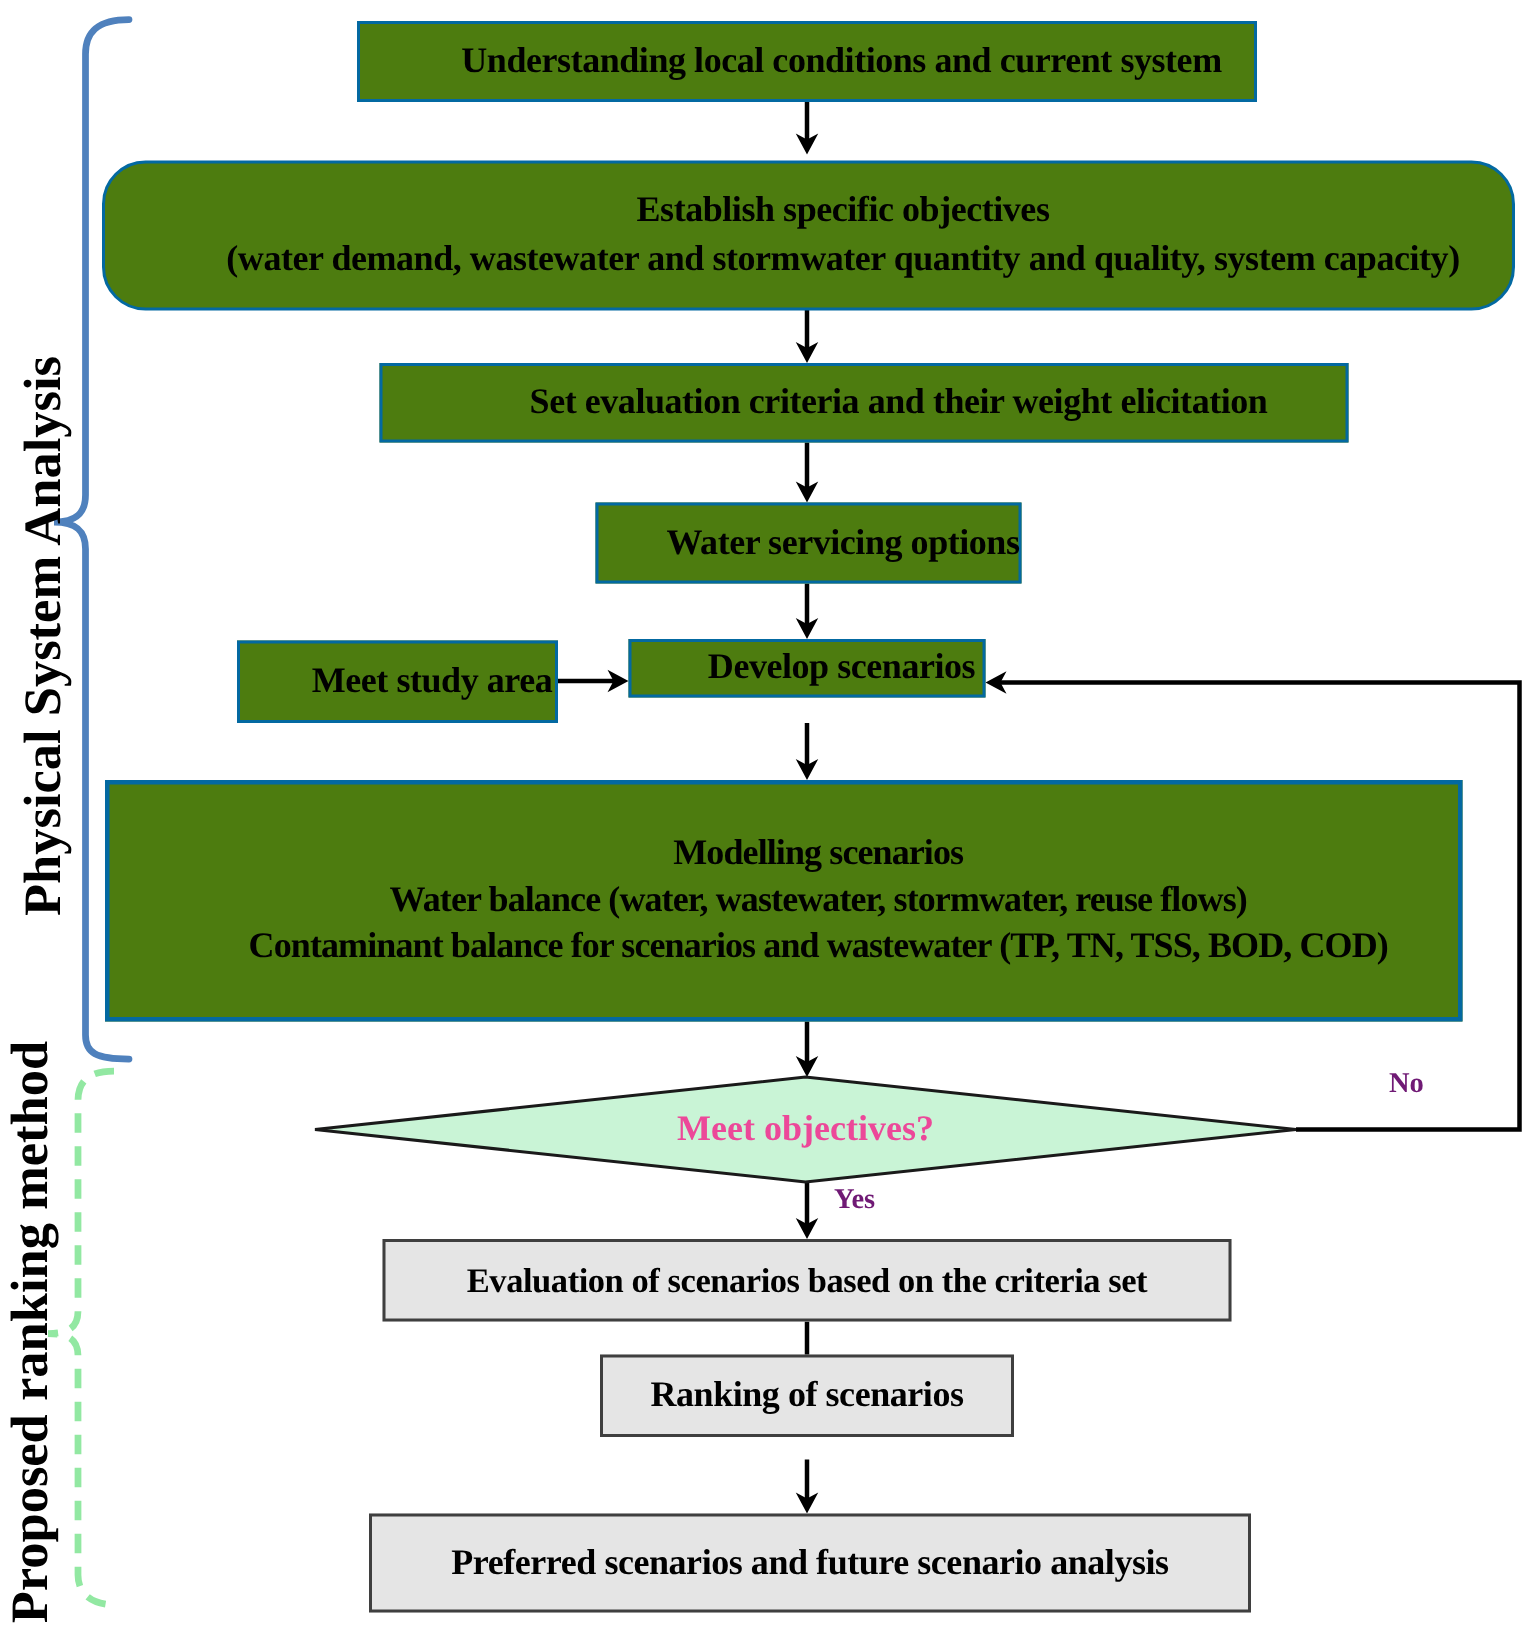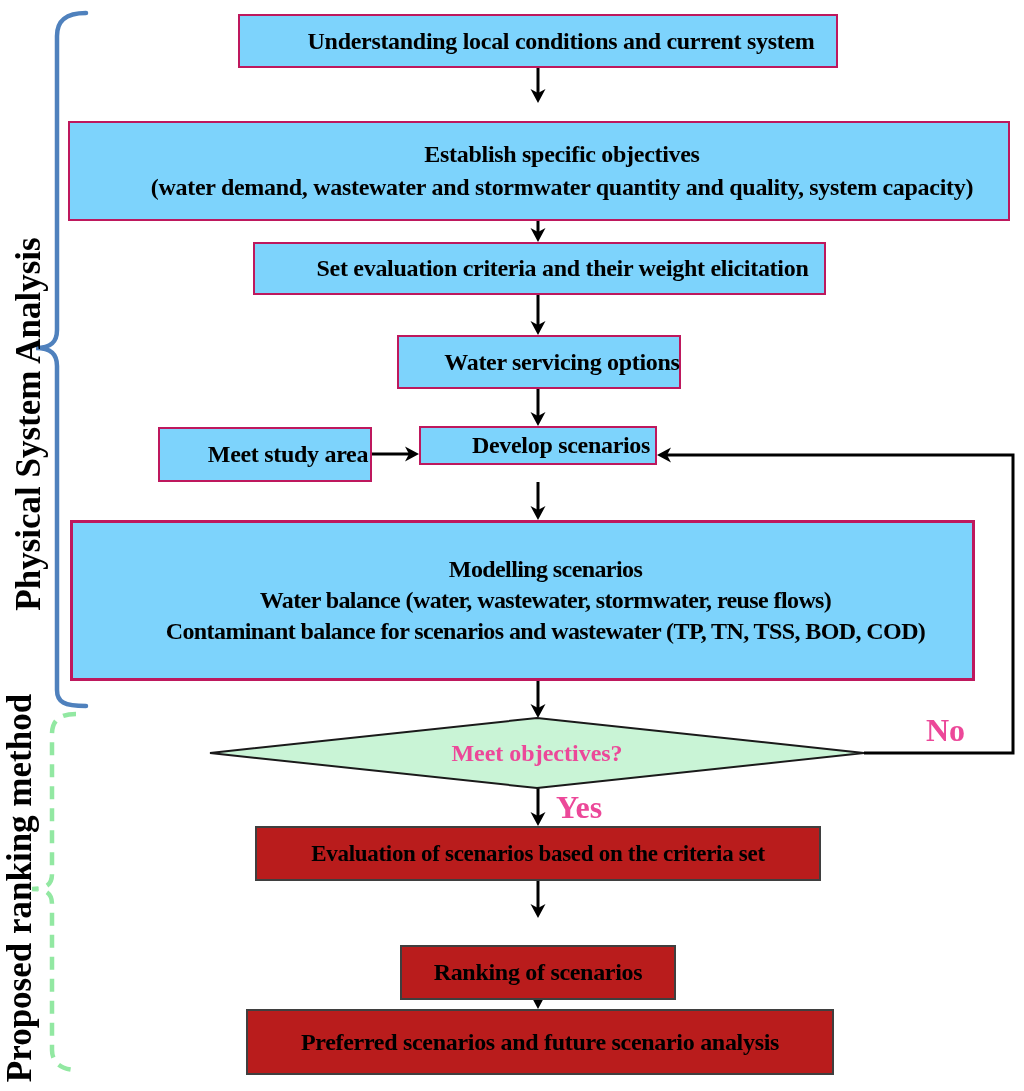--- a/index.html
+++ b/index.html
@@ -14,34 +14,34 @@
   .box{
     position:absolute;
     display:flex;flex-direction:column;align-items:center;justify-content:center;
     text-align:center;
     font-weight:bold;color:#000;
     letter-spacing:-0.3px;
     box-sizing:border-box;
     white-space:nowrap;
     z-index:2;
   }
-  .proc{background:#7dd3fc;border:2px solid #be185d;padding-left:46px;}
-  .result{background:#b91c1c;border:2px solid #3F3F3F;}
+  .proc{background:#4d7c0f;border:2px solid #0369a1;padding-left:46px;}
+  .result{background:#e5e5e5;border:2px solid #3F3F3F;}
   .f24{font-size:24px;}
   .f23{font-size:23px;}
   .b2line{line-height:33px;}
   .b6{border-width:3px;}
   .b6 .ln{line-height:31px;font-size:24px;letter-spacing:-0.6px;}
   .diamond-text{
     position:absolute;left:387px;top:735px;width:300px;height:36px;
     display:flex;align-items:center;justify-content:center;
     font-weight:bold;font-size:24px;color:#ec4899;z-index:2;
   }
   .edge-label{
-    position:absolute;font-weight:bold;font-size:32px;color:#ec4899;z-index:2;
+    position:absolute;font-weight:bold;font-size:19px;color:#701a75;z-index:2;
   }
   .side-label{
     position:absolute;height:44px;line-height:44px;text-align:center;
     font-weight:bold;font-size:35px;color:#000;
     transform:rotate(-90deg);transform-origin:center center;
     white-space:nowrap;z-index:1;
   }
   #label-physical{left:-231px;top:402px;width:520px;}
   #label-ranking{left:-220px;top:866px;width:480px;}
 </style>
@@ -105,26 +105,26 @@
     <polygon points="210,753 537,718 864,753 537,788" fill="#C9F4D6" stroke="#1a1a1a" stroke-width="2"></polygon>
   </svg>
 
   <div class="side-label" id="label-physical">Physical System Analysis</div>
   <div class="side-label" id="label-ranking">Proposed ranking method</div>
 
   <div class="box proc f24" style="left:238px;top:14px;width:600px;height:54px;">
     <span>Understanding local conditions and current system</span>
   </div>
 
-  <div class="box proc f24" style="left:68px;top:121px;width:942px;height:100px;">
+  <div class="box proc f24" style="left:68px;top:107px;width:942px;height:100px;border-radius:29px;">
     <span class="b2line">Establish specific objectives</span>
     <span class="b2line">(water demand, wastewater and stormwater quantity and quality, system capacity)</span>
   </div>
 
-  <div class="box proc f24" style="left:253px;top:242px;width:573px;height:53px;">
+  <div class="box proc f24" style="left:253px;top:242px;width:646px;height:53px;">
     <span>Set evaluation criteria and their weight elicitation</span>
   </div>
 
   <div class="box proc f24" style="left:397px;top:335px;width:284px;height:54px;">
     <span>Water servicing options</span>
   </div>
 
   <div class="box proc f24" style="left:158px;top:427px;width:214px;height:55px;">
     <span>Meet study area</span>
   </div>
@@ -141,21 +141,21 @@
 
   <div class="diamond-text">Meet objectives?</div>
 
   <div class="edge-label" style="left:556px;top:789px;">Yes</div>
   <div class="edge-label" style="left:926px;top:712px;">No</div>
 
   <div class="box result f23" style="left:255px;top:826px;width:566px;height:55px;">
     <span>Evaluation of scenarios based on the criteria set</span>
   </div>
 
-  <div class="box result f24" style="left:400px;top:945px;width:276px;height:55px;">
+  <div class="box result f24" style="left:400px;top:903px;width:276px;height:55px;">
     <span>Ranking of scenarios</span>
   </div>
 
   <div class="box result f24" style="left:246px;top:1009px;width:588px;height:66px;">
     <span>Preferred scenarios and future scenario analysis</span>
   </div>
 
 </div>
 
 </body></html>

